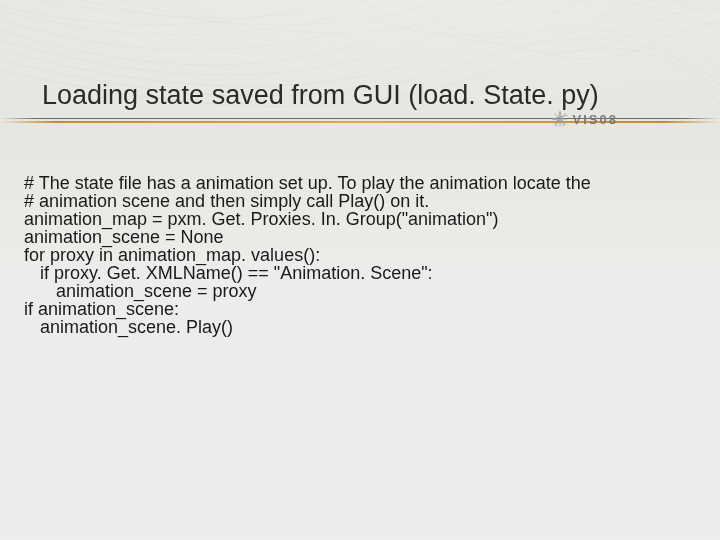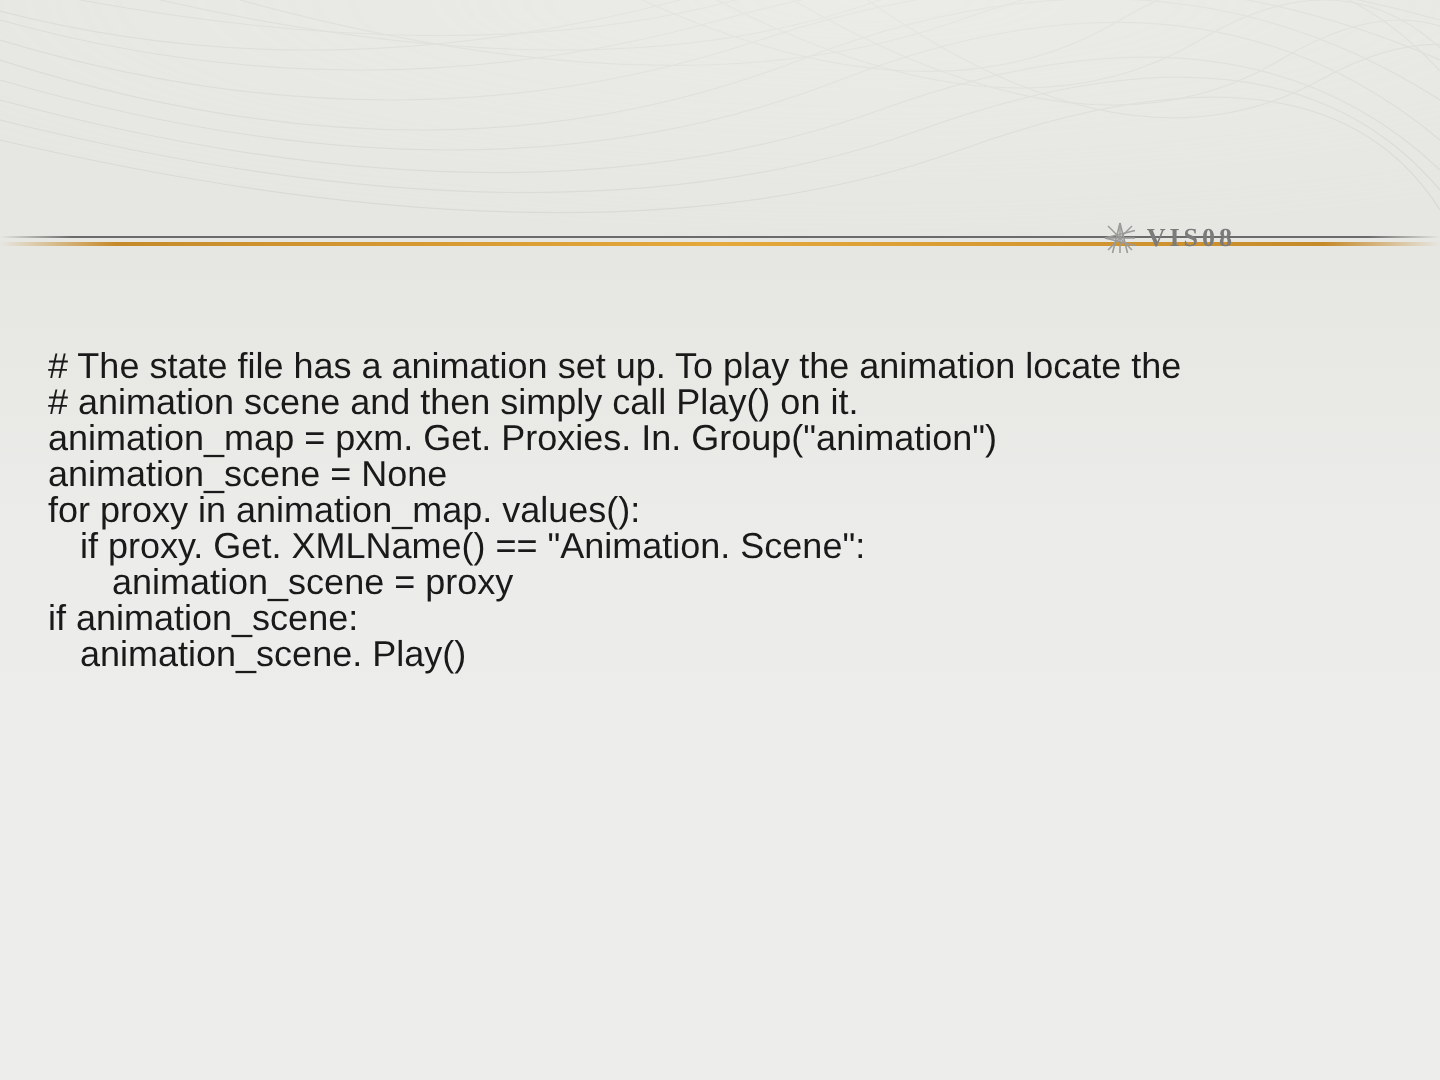--- a/index.html
+++ b/index.html
@@ -75,21 +75,21 @@
     color: #7b7b7b;
     font-size: 13px;
     letter-spacing: 2px;
     font-weight: 600;
   }
   .logo .burst {
     width: 18px; height: 18px;
     display: inline-block;
   }
   .logo .burst svg { display: block; }
-  .logo .txt { font-family: Liberation Serif, serif; text-align: center; }
+  .logo .txt { font-family: Liberation Sans, sans-serif; text-align: center; }
 
   .code {
     position: absolute;
     left: 24px;
     top: 156px;
     font-size: 18px;
     line-height: 18px;
     color: #1a1a1a;
     font-family: Arial, Helvetica, sans-serif;
     white-space: pre;
@@ -122,20 +122,21 @@
       <path d="M80 0 Q 300 50 440 0 T 760 -10"></path>
       <path d="M120 0 Q 340 60 480 10 T 780 0"></path>
       <path d="M300 -10 Q 460 70 560 10 T 740 60"></path>
       <path d="M340 -10 Q 500 80 600 20 T 760 80"></path>
       <path d="M380 -10 Q 540 90 640 30 T 780 90"></path>
       <path d="M420 -10 Q 560 95 660 40 T 800 100"></path>
     </g>
     <rect x="0" y="0" width="720" height="150" fill="url(#fade)"></rect>
   </svg>
 
+  <div class="title">Loading state saved from GUI (load. State. py)</div>
 
   <div class="divider">
     <div class="d1"></div>
     <div class="d2"></div>
   </div>
 
   <div class="logo">
     <span class="burst">
       <svg viewBox="0 0 24 24">
         <g stroke="#9a9a98" stroke-width="1">

